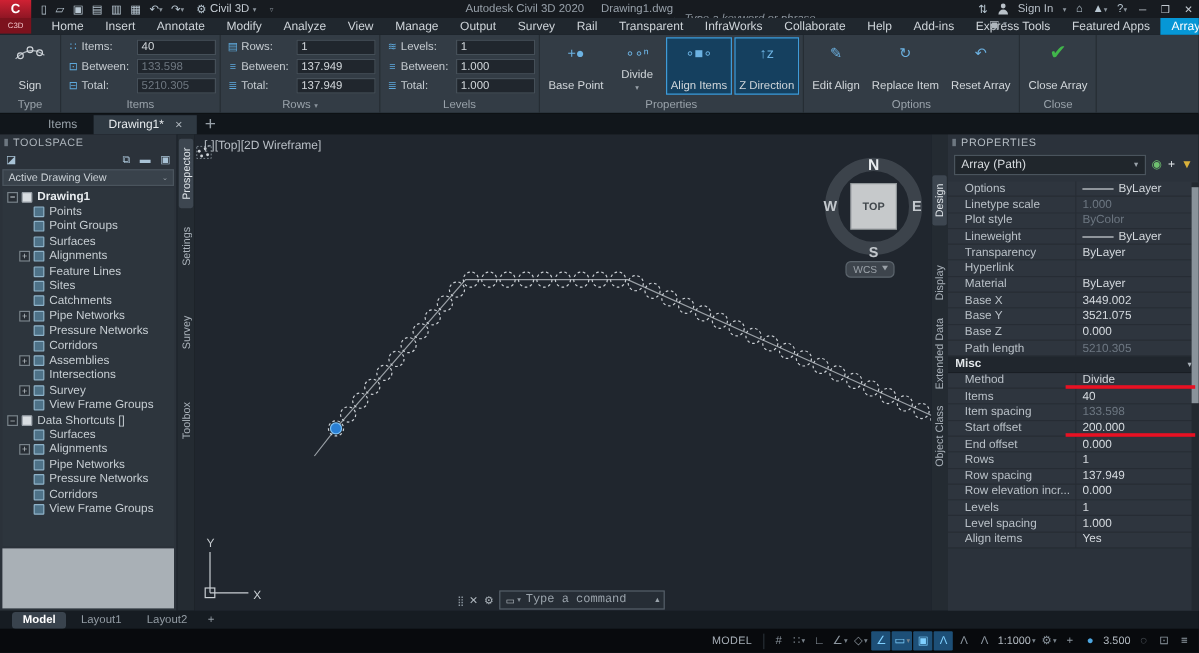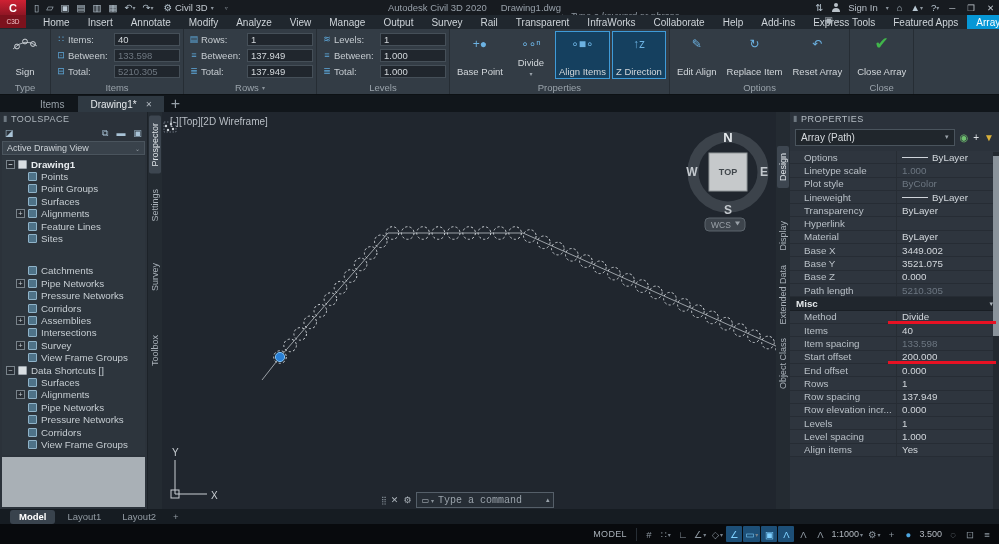--- a/index.html
+++ b/index.html
@@ -405,21 +405,21 @@
           <div class="trow" style="padding-left: 12px;">
             <span class="expsp"></span>
             <span class="ticon"></span>
             <span>Feature Lines</span>
           </div>
           <div class="trow" style="padding-left: 12px;">
             <span class="expsp"></span>
             <span class="ticon"></span>
             <span>Sites</span>
           </div>
-          <div class="trow" style="padding-left: 12px; margin-top: 20px;">
+          <div class="trow" style="padding-left: 12px;">
             <span class="expsp"></span>
             <span class="ticon"></span>
             <span>Catchments</span>
           </div>
           <div class="trow" style="padding-left: 12px;">
             <span class="exp">+</span>
             <span class="ticon"></span>
             <span>Pipe Networks</span>
           </div>
           <div class="trow" style="padding-left: 12px;">

